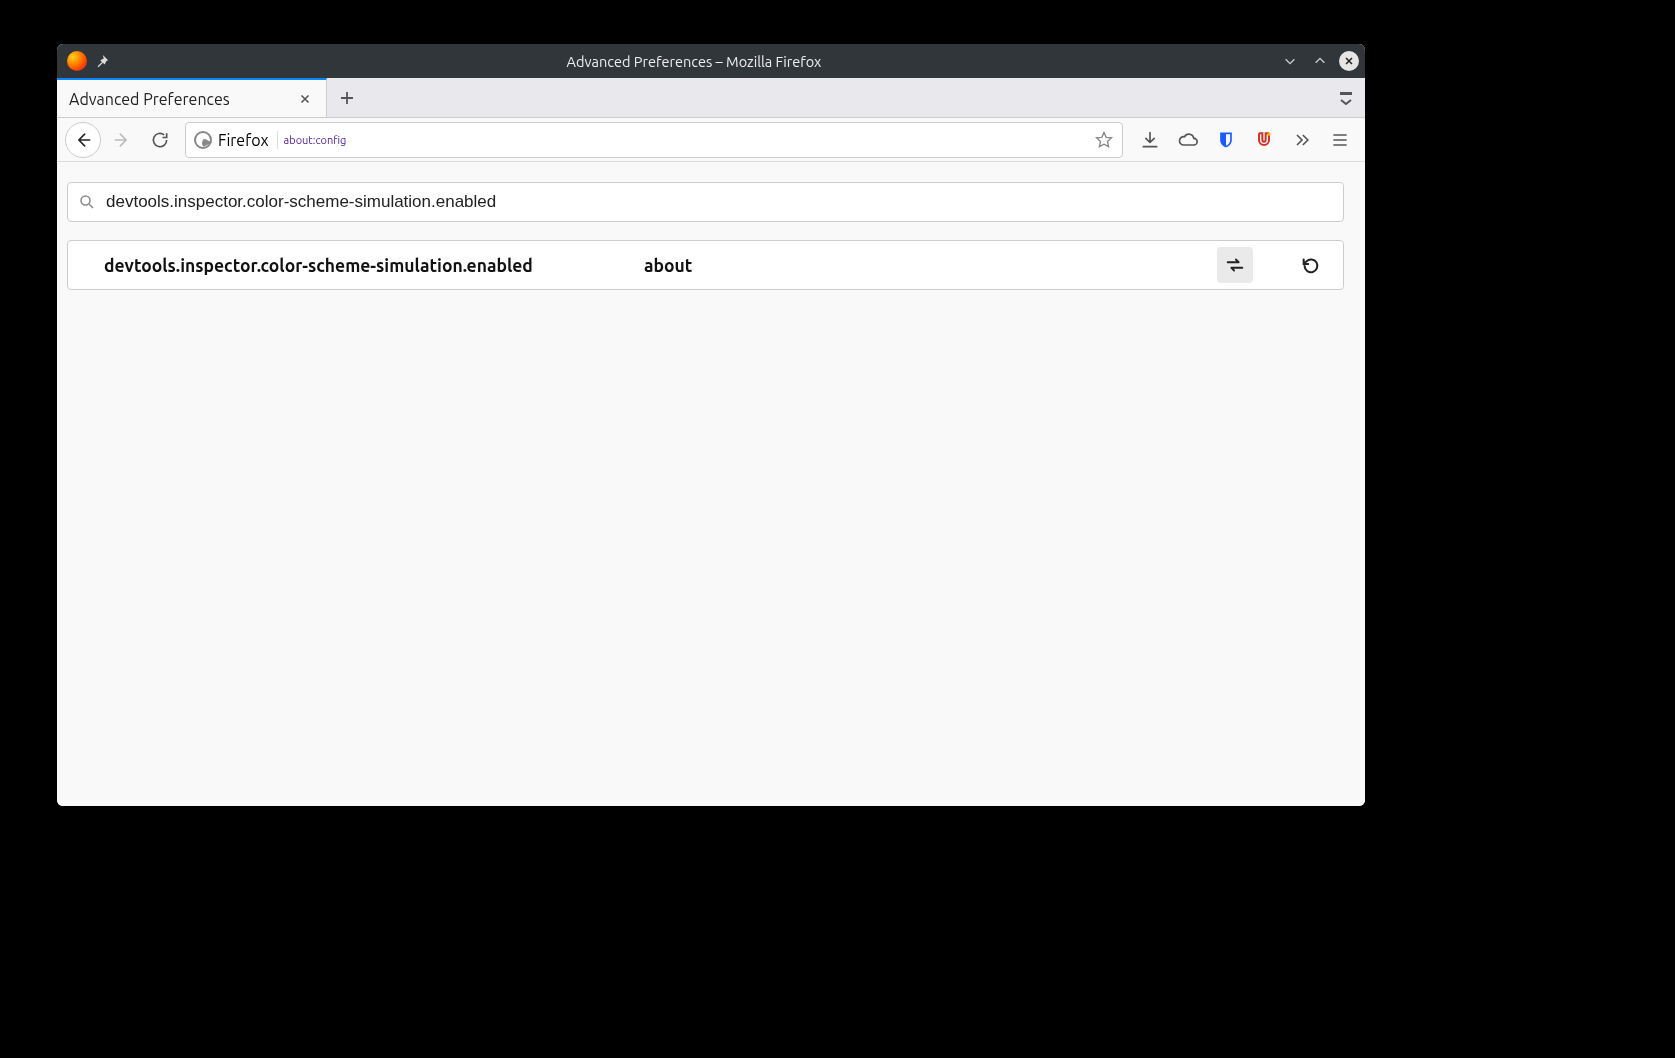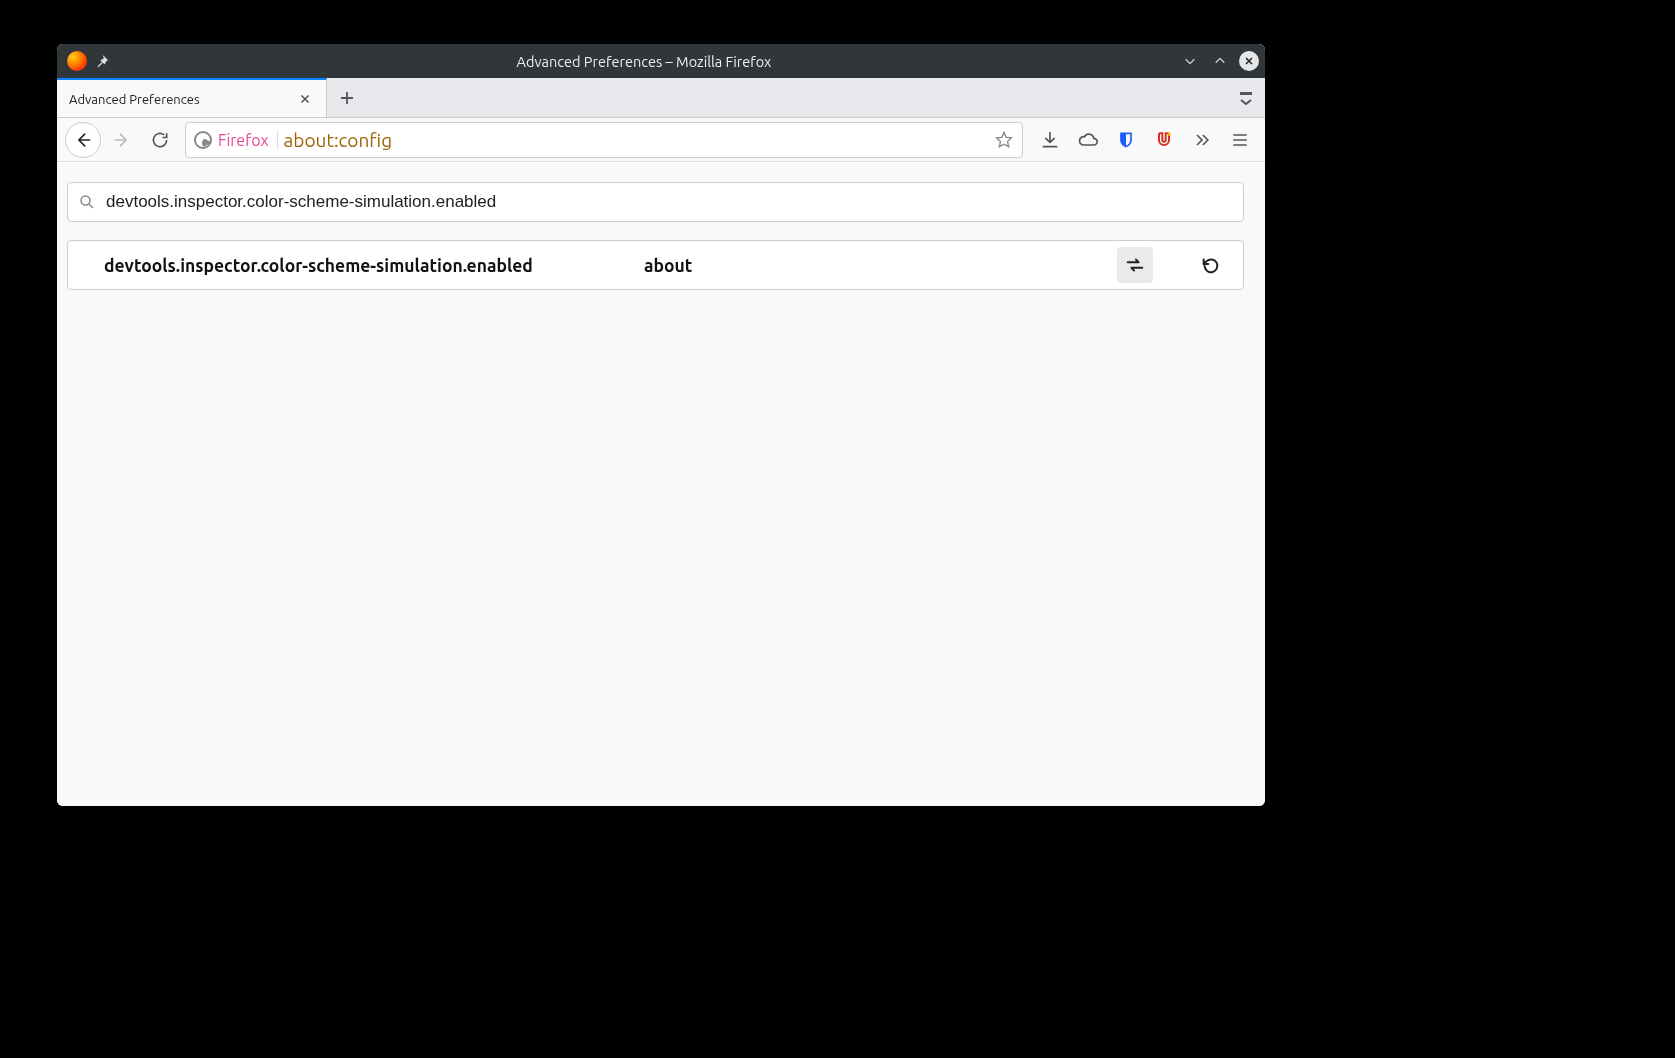--- a/index.html
+++ b/index.html
@@ -8,21 +8,21 @@
     font-family: -apple-system, BlinkMacSystemFont, "Segoe UI", Ubuntu, Cantarell, sans-serif;
     width: 1675px;
     height: 1058px;
     overflow: hidden;
     position: relative;
   }
   .window {
     position: absolute;
     left: 57px;
     top: 44px;
-    width: 1208px;
+    width: 1308px;
     height: 762px;
     background: #f9f9fa;
     border-radius: 6px;
     overflow: hidden;
     display: flex;
     flex-direction: column;
     box-shadow: 0 2px 10px rgba(0,0,0,0.4);
   }
   .titlebar {
     height: 34px;
@@ -68,21 +68,21 @@
   }
   .tab {
     width: 270px;
     background: #f9f9fa;
     border-top: 2px solid #0a84ff;
     border-right: 1px solid #ccc;
     display: flex;
     align-items: center;
     padding: 0 12px;
     gap: 10px;
-    font-size: 13px;
+    font-size: 16px;
     color: #222;
   }
   .tab .tabtitle { flex: 1; white-space: nowrap; overflow: hidden; text-overflow: ellipsis; }
   .tab .close-x { width: 16px; color: #555; }
   .newtab {
     width: 40px;
     display: flex; align-items: center; justify-content: center;
     color: #555;
     font-size: 22px;
   }
@@ -124,40 +124,40 @@
     display: flex;
     align-items: center;
     padding: 0 6px;
     gap: 6px;
     margin: 0 6px 0 4px;
   }
   .urlbar .identity {
     display:flex; align-items:center; gap:6px;
     padding: 0 8px 0 2px;
     border-right: 1px solid #ddd;
-    color: #ec4899;
+    color: #000000;
     font-size: 16px;
   }
   .urlbar .identity .ff-glyph {
     width: 18px; height: 18px;
     border-radius: 50%;
     border: 2px solid #888;
     position: relative;
   }
   .urlbar .identity .ff-glyph::after{
     content:"";
     position:absolute; right:-2px; bottom:-1px;
     width:10px;height:10px;border-radius:50%;
     background:#888;
     clip-path: polygon(0 0, 100% 50%, 0 100%);
   }
   .urlbar .urltext {
     flex:1;
-    font-size: 19px;
-    color: #a16207;
+    font-size: 11px;
+    color: #4c1d95;
   }
   .urlbar .star { color: #888; width:24px; display:flex; justify-content:center; }
   .toolbar-extra { display:flex; align-items:center; gap:4px; }
   .toolbar-extra .tbtn {
     width: 34px; height:34px;
     display:flex;align-items:center;justify-content:center;
     color:#555;
   }
   .tbtn.bw { color:#1a5cff; }
   .tbtn.magnet { color:#d93025; }

